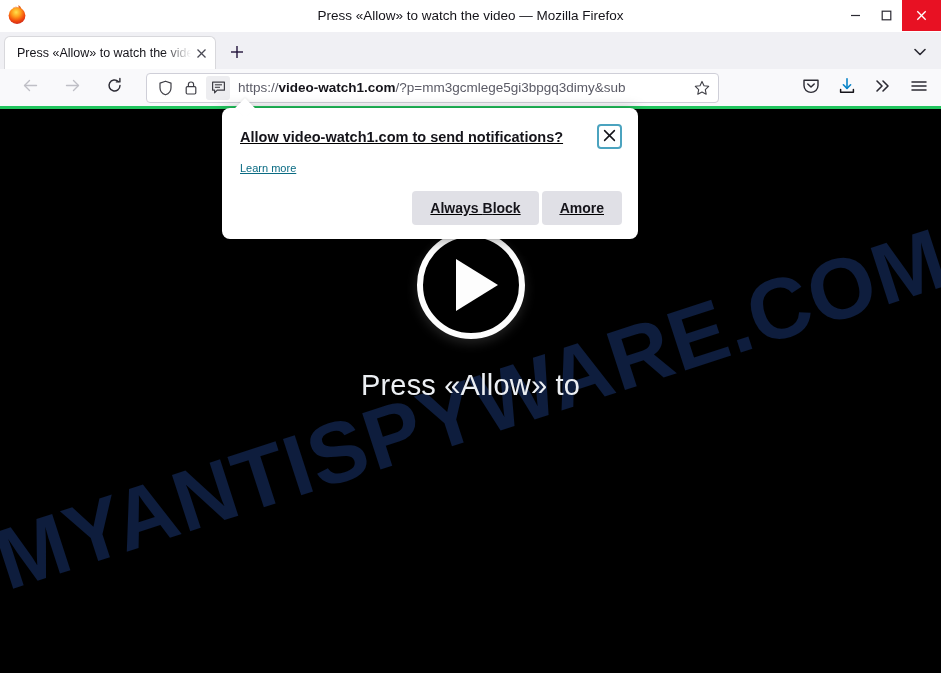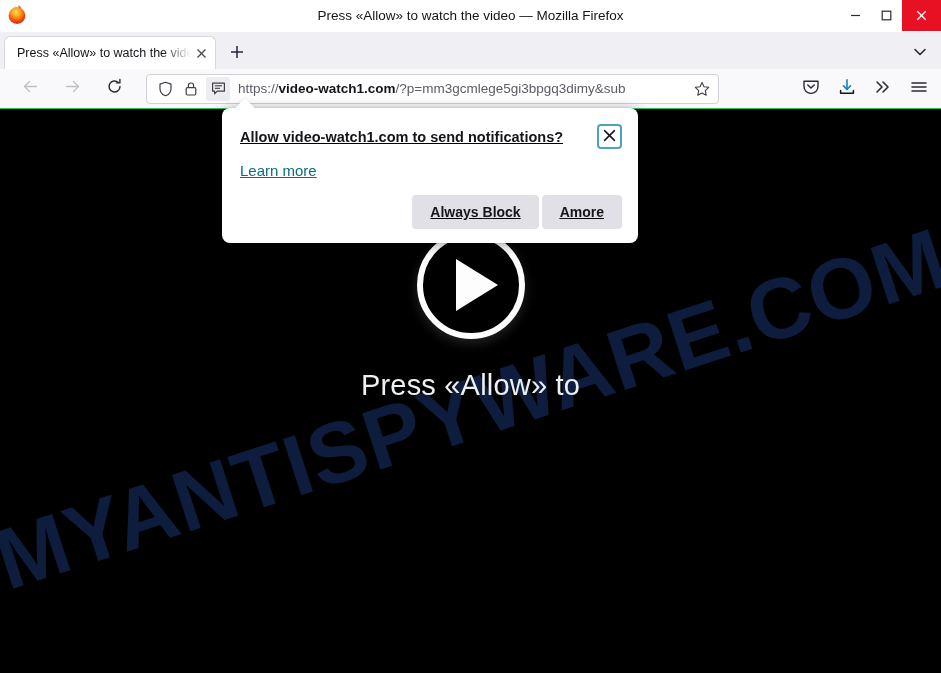--- a/index.html
+++ b/index.html
@@ -124,21 +124,21 @@
 
   
   .navbar {
     position: relative;
     height: 40px;
     background: #f9f9fb;
     display: flex;
     align-items: center;
     padding: 0 6px;
     box-sizing: border-box;
-    border-bottom: 1px solid #22c55e;
+    border-bottom: 3px solid #22c55e;
   }
   .nav-btn {
     width: 32px; height: 32px;
     display: flex; align-items: center; justify-content: center;
     border-radius: 4px;
     flex: none;
     color: #2b2a33;
   }
   .nav-btn.disabled { color: #bfbfc6; }
   .nav-btn.back { margin-left: 8px; }
@@ -299,21 +299,21 @@
     display: flex;
     align-items: center;
     justify-content: center;
     box-sizing: border-box;
     color: #15141a;
     background: #ffffff;
   }
   .perm-learn {
     display: inline-block;
     margin-top: 13px;
-    font-size: 15px;
+    font-size: 11px;
     color: #0a6b83;
     text-decoration: underline;
   }
   .perm-actions {
     display: flex;
     justify-content: flex-end;
     gap: 3px;
     margin-top: 15px;
   }
   .perm-btn {

